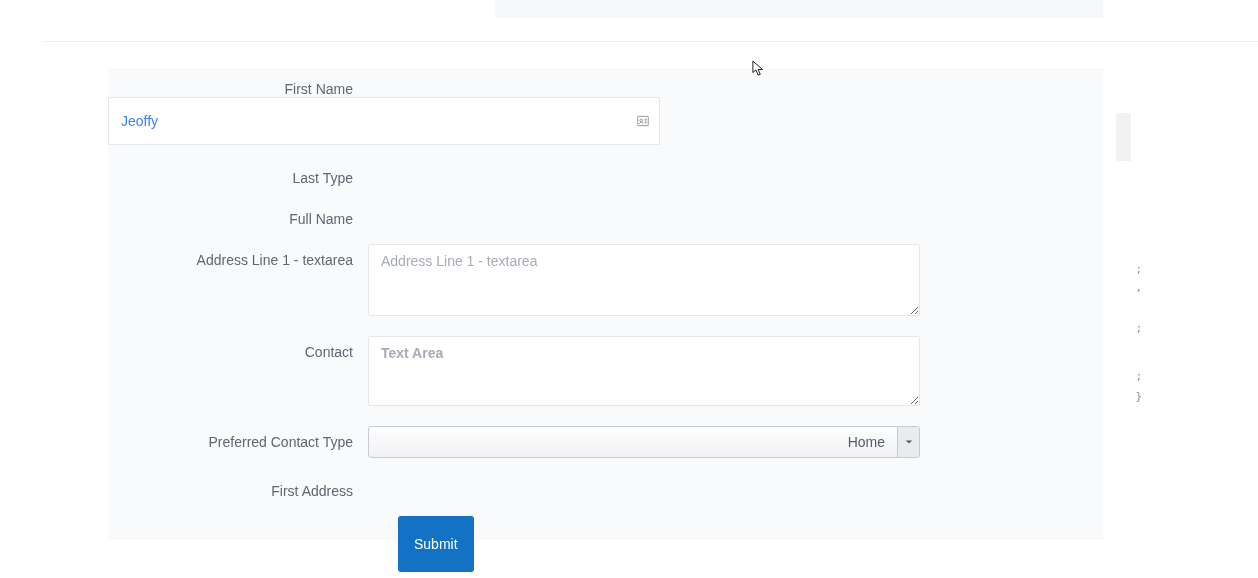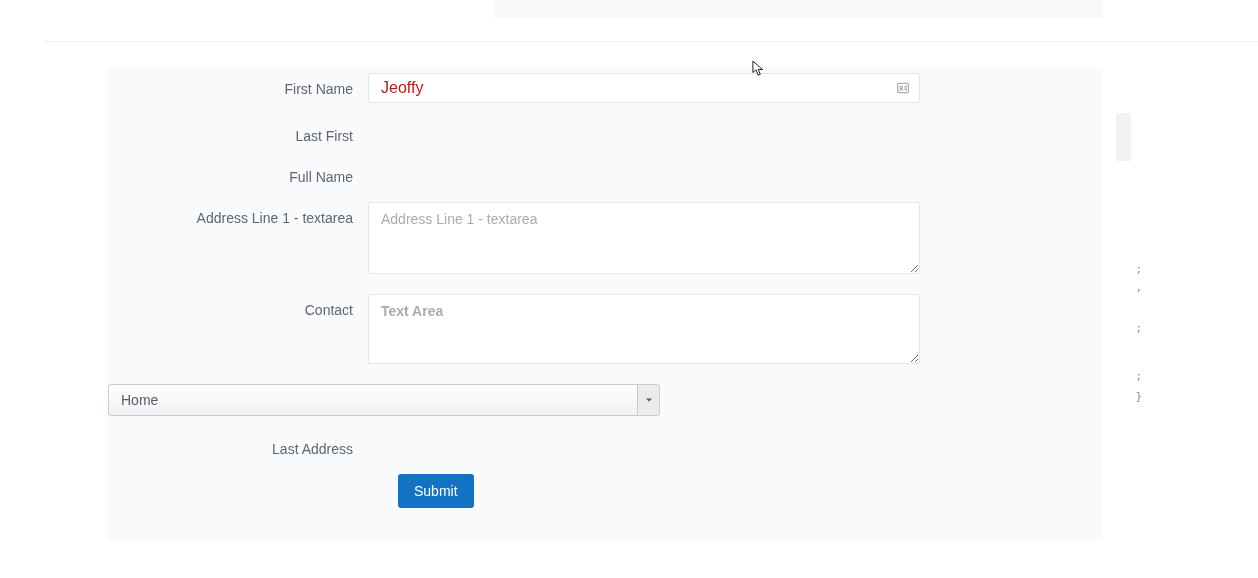--- a/index.html
+++ b/index.html
@@ -35,43 +35,43 @@
       width: 995px;
       height: 472px;
       background: #f9fafc;
       padding: 0;
     }
     .form-row {
       display: flex;
       align-items: flex-start;
       margin-bottom: 17px;
     }
-    .form-row:first-child { padding-top: 5px; }
+    .form-row:first-child { padding-top: 5px; flex-direction: column; }
     .form-label {
       width: 260px;
       padding-right: 15px;
       padding-top: 8px;
       text-align: right;
       color: #60666f;
       font-size: 14px;
       flex-shrink: 0;
     }
     .form-field {
       width: 552px;
       flex-shrink: 0;
     }
     .text-input {
       width: 100%;
-      height: 30px;
+      height: 48px;
       padding: 6px 12px;
       border: 1px solid #e4e6ea;
       border-radius: 2px;
       background: #fff;
-      color: #b91c1c;
-      font-size: 16px;
+      color: #3b82f6;
+      font-size: 14px;
       font-family: inherit;
       outline: none;
     }
     .textarea-input {
       width: 100%;
       min-height: 72px;
       padding: 8px 12px;
       border: 1px solid #e4e6ea;
       border-radius: 2px;
       background: #fff;
@@ -94,41 +94,42 @@
       border-radius: 3px;
       display: flex;
       align-items: center;
       cursor: pointer;
     }
     .select-value {
       padding: 0 12px;
       color: #555d67;
       font-size: 14px;
       flex: 1;
+      text-align: right;
     }
     .select-arrow {
       width: 22px;
       height: 100%;
       background: #e9ebed;
       border-left: 1px solid #c7cbd1;
       display: flex;
       align-items: center;
       justify-content: center;
       border-radius: 0 2px 2px 0;
     }
     .select-arrow svg {
       width: 8px;
       height: 8px;
       fill: #555d67;
     }
     .submit-button {
       background: #1472c5;
       color: #fff;
       border: none;
-      padding: 9px 16px;
+      padding: 20px 16px;
       border-radius: 3px;
       font-size: 14px;
       font-family: inherit;
       cursor: pointer;
     }
     .submit-row { padding-left: 290px; display: flex; }
     .input-icon-wrap {
       position: relative;
     }
     .contact-card-icon {
@@ -195,21 +196,21 @@
         <circle cx="9" cy="11" r="2.2"></circle>
         <path d="M5.5 17c1-2 2.3-2.8 3.5-2.8s2.5.8 3.5 2.8"></path>
         <line x1="14.5" y1="9" x2="18.5" y2="9"></line>
         <line x1="14.5" y1="12" x2="18.5" y2="12"></line>
         <line x1="14.5" y1="15" x2="18.5" y2="15"></line>
       </svg>
     </div>
   </div>
 
   <div class="form-row">
-    <label class="form-label">Last First</label>
+    <label class="form-label">Last Type</label>
   </div>
 
   <div class="form-row">
     <label class="form-label">Full Name</label>
   </div>
 
   <div class="form-row">
     <label class="form-label">Address Line 1 - textarea</label>
     <div class="form-field">
       <textarea class="textarea-input" style="min-height: 72px;" placeholder="Address Line 1 - textarea"></textarea>
@@ -217,34 +218,35 @@
   </div>
 
   <div class="form-row">
     <label class="form-label">Contact</label>
     <div class="form-field">
       <textarea class="textarea-input" style="min-height: 70px; font-weight: bold;" placeholder="Text Area"></textarea>
     </div>
   </div>
 
   <div class="form-row">
+    <label class="form-label">Preferred Contact Type</label>
     <div class="form-field">
       <div class="select-wrapper">
         <span class="select-value">Home</span>
         <span class="select-arrow">
           <svg viewBox="0 0 10 10">
               <path d="M1 3 L5 7 L9 3 Z"></path>
             </svg>
         </span>
       </div>
     </div>
   </div>
 
   <div class="form-row">
-    <label class="form-label">Last Address</label>
+    <label class="form-label">First Address</label>
   </div>
 
   <div class="submit-row">
     <button class="submit-button">Submit</button>
   </div>
 
 </div>
 
 <div class="right-track">
   <div class="track-block"></div>

